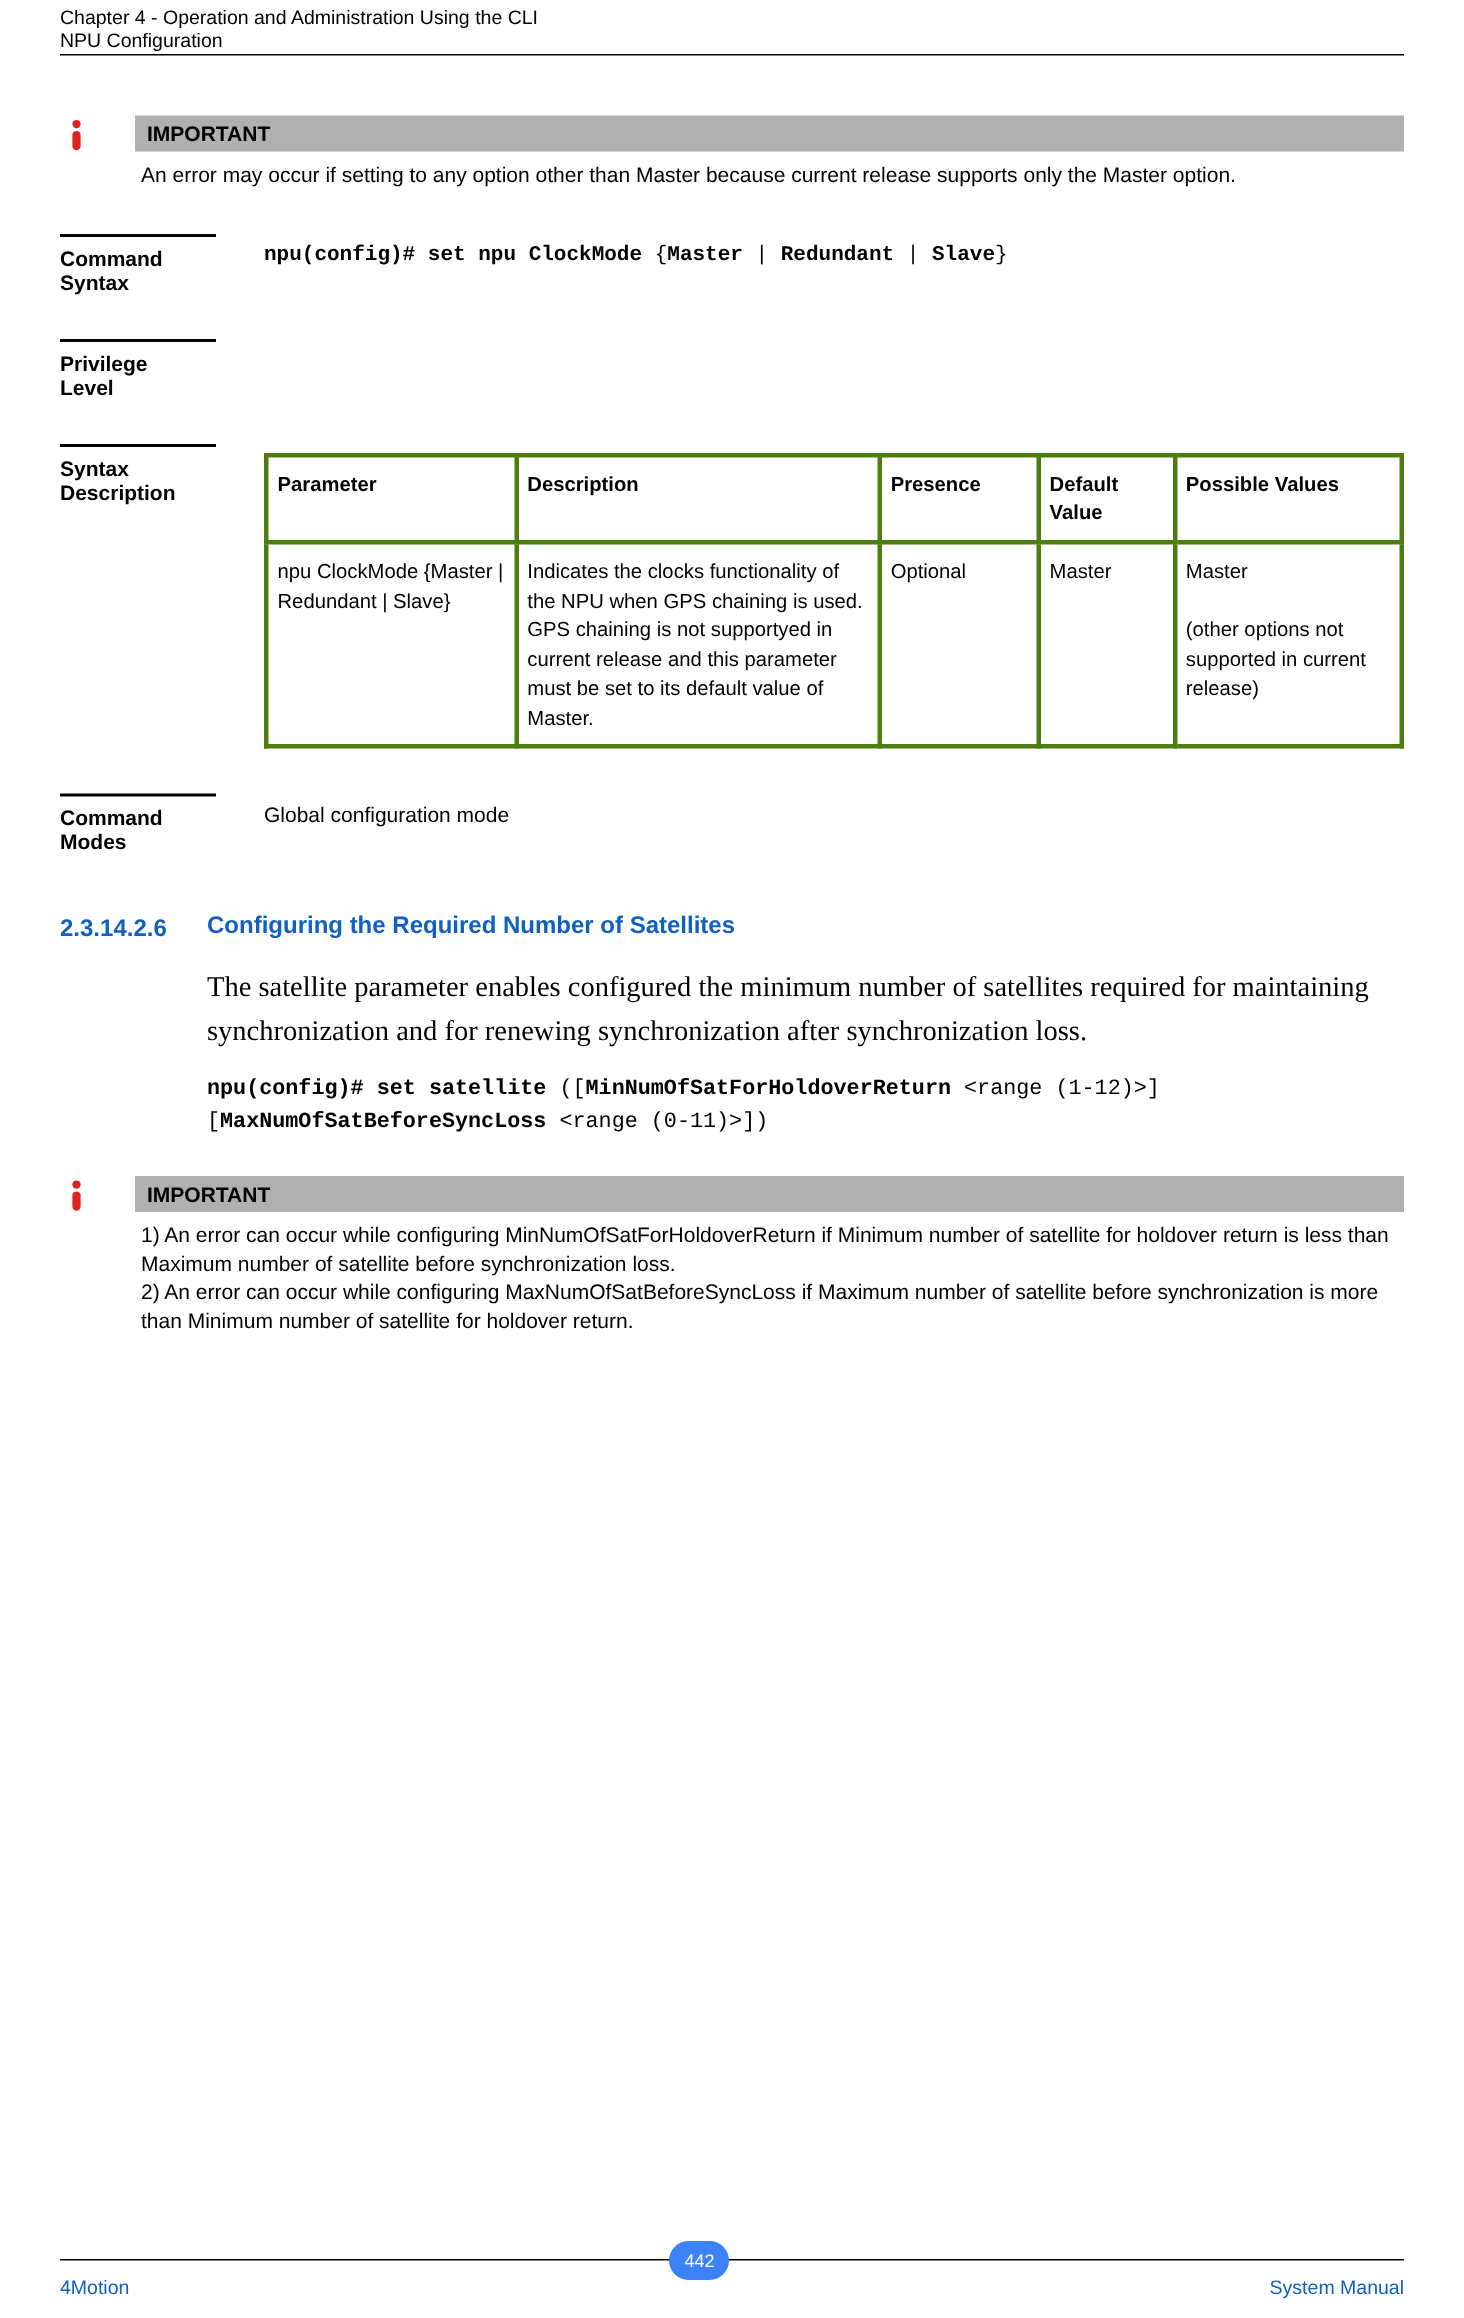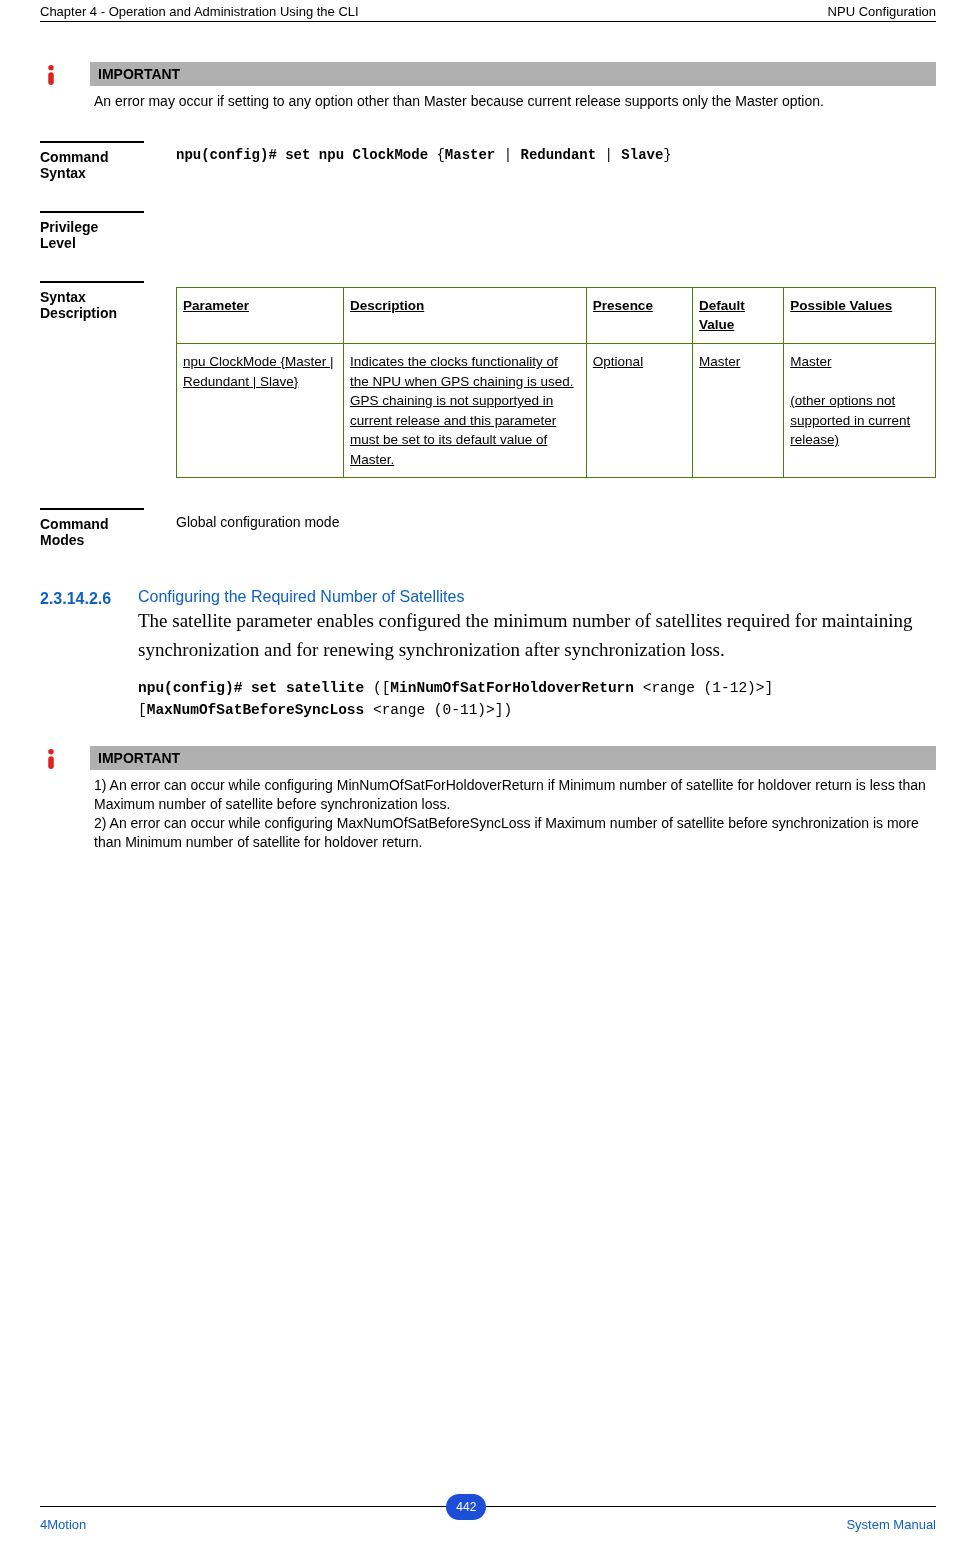--- a/index.html
+++ b/index.html
@@ -17,20 +17,21 @@
     position: relative;
     box-sizing: border-box;
     padding: 0 40px;
   }
   .header-bar {
     display: flex;
     justify-content: space-between;
     border-bottom: 1px solid #000;
     padding: 4px 0 2px 0;
     font-size: 13px;
+    flex-direction: column;
   }
   .main-content {
     padding-top: 40px;
   }
   .callout {
     display: flex;
     align-items: flex-start;
     margin-bottom: 20px;
     justify-content: center;
   }
@@ -74,27 +75,26 @@
   .mono {
     font-family: "Courier New", monospace;
     font-size: 14px;
   }
   table.param-table {
     border-collapse: collapse;
     width: 100%;
     table-layout: fixed;
   }
   table.param-table th, table.param-table td {
-    border: 1px solid #4d7c0f;
+    border: 3px solid #4d7c0f;
     padding: 8px 6px;
     text-align: left;
     vertical-align: top;
     font-size: 13.5px;
     line-height: 1.45;
-    text-decoration: underline;
   }
   table.param-table th {
     font-weight: bold;
   }
   .subsec-row {
     display: flex;
     margin-top: 40px;
   }
   .subsec-num {
     width: 98px;
@@ -102,23 +102,23 @@
     color: #1060c0;
     font-weight: bold;
     font-size: 16px;
     padding-top: 2px;
   }
   .subsec-body {
     flex: 1;
   }
   .subsec-title {
     color: #1060c0;
-    font-weight: normal;
+    font-weight: bold;
     font-size: 16px;
-    margin-bottom: 1px;
+    margin-bottom: 18px;
   }
   .body-text {
     font-family: Georgia, "Times New Roman", serif;
     font-size: 19px;
     line-height: 1.5;
     margin-bottom: 14px;
   }
   .code-block {
     font-family: "Courier New", monospace;
     font-size: 14.5px;
@@ -135,21 +135,21 @@
     justify-content: space-between;
     align-items: center;
     padding-top: 0;
   }
   .footer-left, .footer-right {
     color: #1060c0;
     font-size: 13px;
     padding-top:8px;
   }
   .footer-center {
-    background: #1d4ed8;
+    background: #3b82f6;
     color: #fff;
     width: 40px;
     height: 26px;
     border-radius: 13px;
     display: flex;
     align-items: center;
     justify-content: center;
     font-size: 12px;
     position: relative;
     top: -13px;

